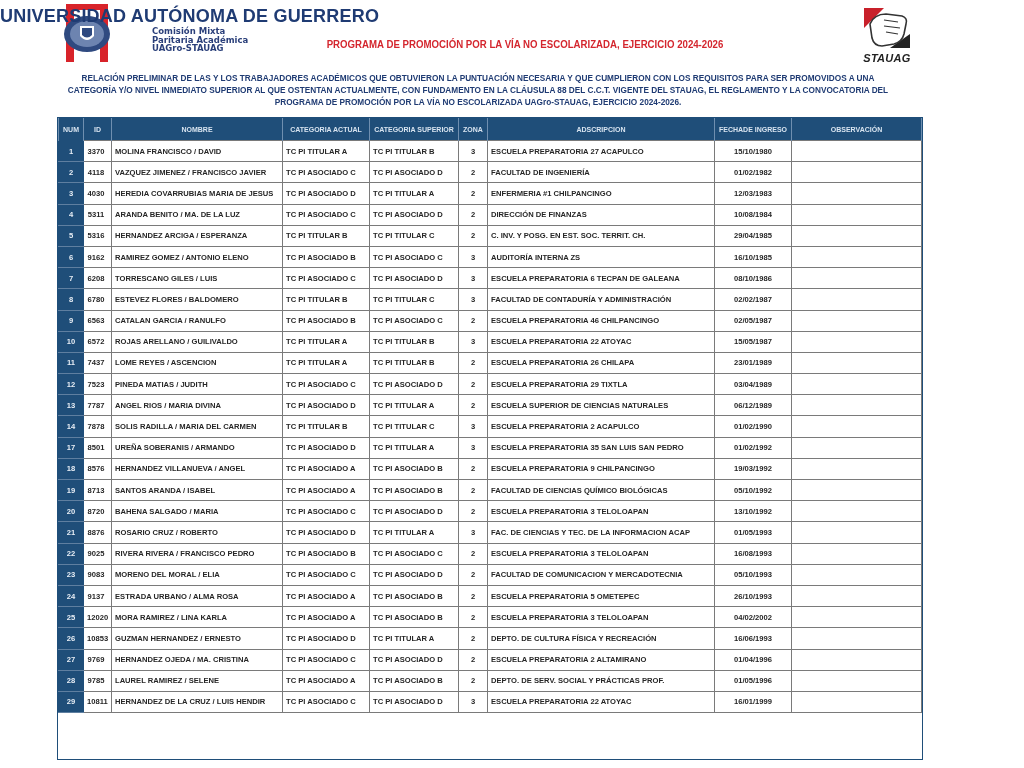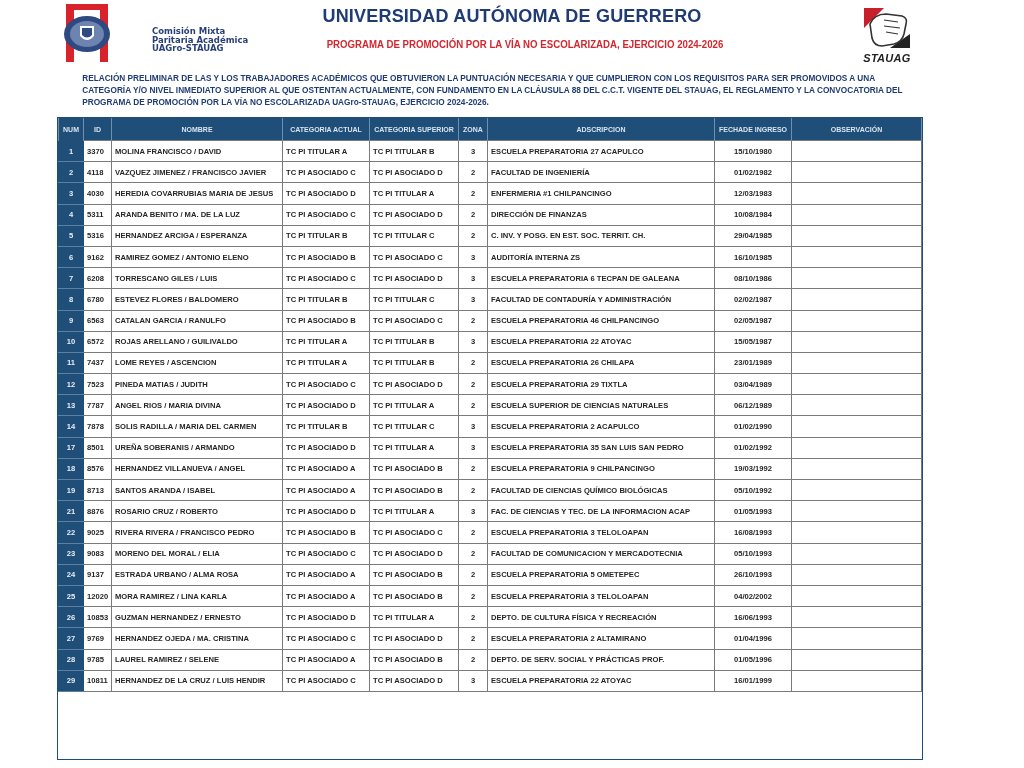--- a/index.html
+++ b/index.html
@@ -3,34 +3,34 @@
 <meta charset="utf-8">
 <style>
   html, body { margin: 0; padding: 0; background: #ffffff; }
   body { width: 1024px; height: 768px; position: relative; overflow: hidden; font-family: "Liberation Sans", sans-serif; }
 
   .logo-left { position: absolute; left: 62px; top: 4px; width: 190px; height: 58px; }
   .shield { position: absolute; left: 0; top: 0; width: 50px; height: 58px; }
   .logo-left-text { position: absolute; left: 58px; top: 23px; font-weight: bold; font-size: 8.5px; line-height: 8.5px; color: #2a3f7a; font-family: "DejaVu Sans", sans-serif; }
   .logo-left-text div { white-space: nowrap; margin-left: 32px; }
 
-  .title { position: absolute; left: 0; width: 1024px; top: 6px; text-align: center; font-weight: bold; font-size: 18px; color: #1f3b73; letter-spacing: 0.2px; }
+  .title { position: absolute; left: 0; width: 1024px; top: 6px; font-weight: bold; font-size: 18px; color: #1f3b73; letter-spacing: 0.2px; }
   .subtitle { position: absolute; left: 300px; width: 450px; top: 38px; text-align: center; font-weight: bold; font-size: 10.5px; color: #d4262e; transform: scaleX(0.92); transform-origin: center; white-space: nowrap; }
 
   .logo-right { position: absolute; left: 860px; top: 6px; width: 54px; height: 60px; font-style: italic; }
   .logo-right-text { position: absolute; left: 0; top: 46px; width: 54px; text-align: center; font-weight: bold; font-size: 11px; color: #222; letter-spacing: 0.3px; }
 
-  .intro { position: absolute; left: 65px; width: 860px; top: 72px; font-weight: bold; font-size: 8.6px; line-height: 12px; color: #1f3b73; }
+  .intro { position: absolute; left: 48px; width: 860px; top: 72px; text-align: center; font-weight: bold; font-size: 8.6px; line-height: 12px; color: #1f3b73; }
   .intro div { white-space: nowrap; transform: scaleX(0.96); transform-origin: center; }
 
   table.main { position: absolute; left: 58px; top: 118px; border-collapse: collapse; table-layout: fixed; width: 863px; }
   table.main th { background: #1f4e79; color: #d8e4f0; font-size: 7px; font-weight: bold; height: 22px; padding: 0 2px; border-left: 1px solid #6f8fb0; border-right: 1px solid #6f8fb0; text-align: center; white-space: nowrap; }
   table.main td { height: 20.2px; border: 1px solid #7a7a7a; font-size: 7.6px; font-weight: bold; color: #262626; padding: 0 3px; white-space: nowrap; overflow: hidden; }
   table.main td.num { background: #1f4e79; color: #e8eef5; text-align: center; border-color: #1f4e79; border-bottom: 1px solid #5f7fa0; }
-  table.main td.id { text-align: left; padding-right: 6px; }
+  table.main td.id { text-align: center; padding-right: 6px; }
   table.main td.center { text-align: center; }
   table.main td.obs { }
   .outer-border { position: absolute; left: 57px; top: 117px; width: 864px; height: 641px; border: 1px solid #1f4e79; pointer-events: none; }
 </style>
 </head>
 <body>
 
 <div class="logo-left">
   <svg class="shield" viewBox="0 0 50 58">
     <rect x="4" y="0" width="8" height="58" fill="#d8232a"></rect>
@@ -275,20 +275,31 @@
         <td class="id">8713</td>
         <td>SANTOS ARANDA / ISABEL</td>
         <td>TC PI ASOCIADO A</td>
         <td>TC PI ASOCIADO B</td>
         <td class="center">2</td>
         <td>FACULTAD DE CIENCIAS QUÍMICO BIOLÓGICAS</td>
         <td class="center">05/10/1992</td>
         <td class="obs"></td>
       </tr>
       <tr>
+        <td class="num">20</td>
+        <td class="id">8720</td>
+        <td>BAHENA SALGADO / MARIA</td>
+        <td>TC PI ASOCIADO C</td>
+        <td>TC PI ASOCIADO D</td>
+        <td class="center">2</td>
+        <td>ESCUELA PREPARATORIA 3 TELOLOAPAN</td>
+        <td class="center">13/10/1992</td>
+        <td class="obs"></td>
+      </tr>
+      <tr>
         <td class="num">21</td>
         <td class="id">8876</td>
         <td>ROSARIO CRUZ / ROBERTO</td>
         <td>TC PI ASOCIADO D</td>
         <td>TC PI TITULAR A</td>
         <td class="center">3</td>
         <td>FAC. DE CIENCIAS Y TEC. DE LA INFORMACION ACAP</td>
         <td class="center">01/05/1993</td>
         <td class="obs"></td>
       </tr>

